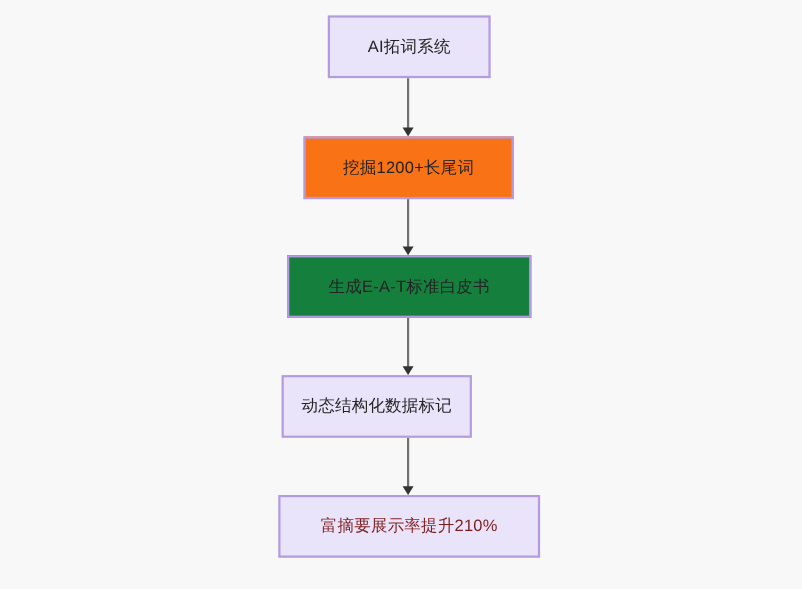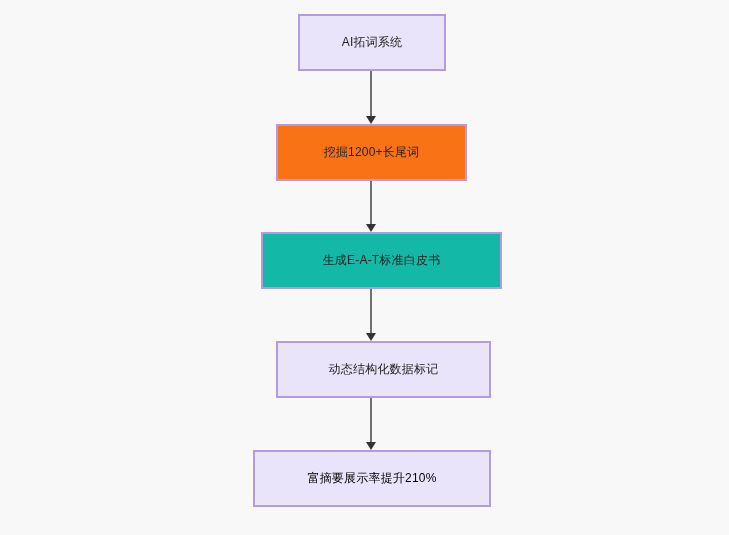--- a/index.html
+++ b/index.html
@@ -23,21 +23,21 @@
     box-sizing: border-box;
     background: #eae4fa;
     border: 2px solid #b49be0;
     display: flex;
     align-items: center;
     justify-content: center;
     text-align: center;
   }
   .node-label {
     color: #232323;
-    font-size: 12px;
+    font-size: 15px;
     line-height: 1.2;
     letter-spacing: 0.2px;
     white-space: nowrap;
   }
   .edge {
     position: absolute;
   }
   .edge-line {
     position: absolute;
     left: 0;
@@ -76,23 +76,23 @@
     <div class="edge-line" style="height: 45px; background: rgb(112, 112, 112);"></div>
     <div class="edge-head" style="top: 44px; border-top-color: rgb(51, 51, 51);"></div>
   </div>
 
   <div class="node" id="node-0" style="left: 298px; top: 14px; width: 148px; height: 57px; background: rgb(234, 228, 250); border-color: rgb(180, 155, 224);">
     <span class="node-label" style="color: rgb(35, 35, 35);">AI拓词系统</span>
   </div>
   <div class="node" id="node-1" style="left: 276px; top: 124px; width: 191px; height: 57px; background: #f97316; border-color: rgb(180, 155, 224);">
     <span class="node-label" style="color: rgb(35, 35, 35);">挖掘1200+长尾词</span>
   </div>
-  <div class="node" id="node-2" style="left: 261px; top: 232px; width: 241px; height: 57px; background: #14b8a6; border-color: rgb(180, 155, 224);">
+  <div class="node" id="node-2" style="left: 261px; top: 232px; width: 222px; height: 57px; background: #15803d; border-color: rgb(180, 155, 224);">
     <span class="node-label" style="color: rgb(35, 35, 35);">生成E-A-T标准白皮书</span>
   </div>
-  <div class="node" id="node-3" style="left: 276px; top: 341px; width: 215px; height: 57px; background: rgb(234, 228, 250); border-color: rgb(180, 155, 224);">
+  <div class="node" id="node-3" style="left: 256px; top: 341px; width: 173px; height: 57px; background: rgb(234, 228, 250); border-color: rgb(180, 155, 224);">
     <span class="node-label" style="color: rgb(35, 35, 35);">动态结构化数据标记</span>
   </div>
   <div class="node" id="node-4" style="left: 253px; top: 450px; width: 238px; height: 57px; background: rgb(234, 228, 250); border-color: rgb(180, 155, 224);">
-    <span class="node-label" style="color: #000000;">富摘要展示率提升210%</span>
+    <span class="node-label" style="color: #7f1d1d;">富摘要展示率提升210%</span>
   </div>
 
 </div>
 
 </body></html>

